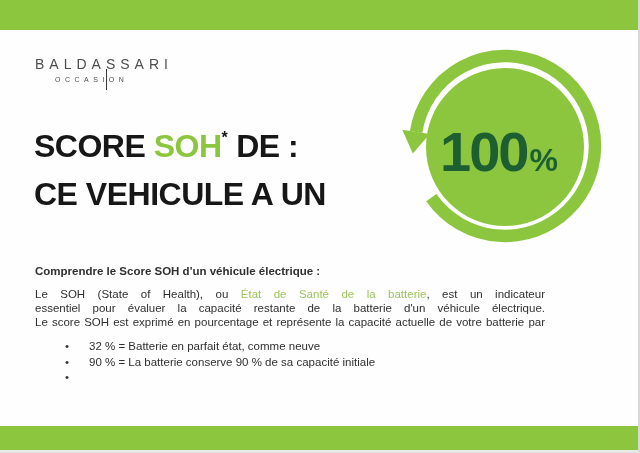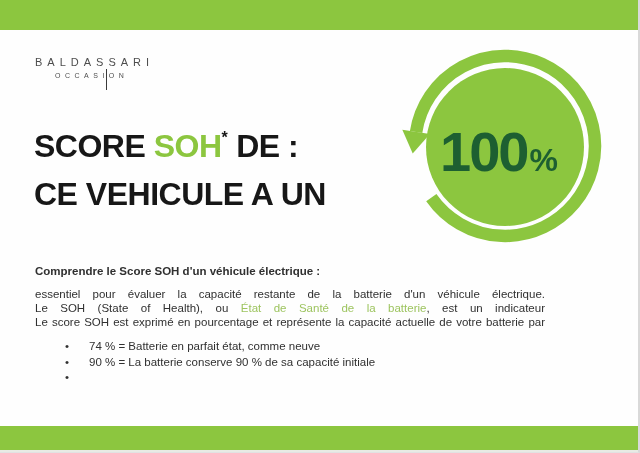--- a/index.html
+++ b/index.html
@@ -26,21 +26,21 @@
     background: #8cc63f;
   }
   .bottom-edge {
     position: absolute; left: 0; top: 450px; right: 0; height: 3px;
     background: #e8ebe4;
   }
 
   
   .logo { position: absolute; left: 35px; top: 56px; color: #4d4d4d; }
   .logo-line1 {
-    font-size: 11px; letter-spacing: 5px; font-weight: 400;
+    font-size: 14px; letter-spacing: 5px; font-weight: 400;
     white-space: nowrap;
   }
   .logo-line2 {
     font-size: 7px; letter-spacing: 4.5px; font-weight: 400;
     margin-top: 4px; margin-left: 20px; white-space: nowrap;
   }
   .logo-tick {
     position: absolute; left: 71px; top: 13px; width: 1px; height: 21px;
     background: #3a3a3a;
   }
@@ -99,31 +99,31 @@
     <svg width="220" height="220" viewBox="0 0 220 220">
       <path d="M 36.3 161.6 A 90 90 0 1 0 21.1 95.9" fill="none" stroke="#8cc63f" stroke-width="12.5"></path>
       <polygon points="34.9,98.1 7.3,93.7 17.7,117.6" fill="#8cc63f"></polygon>
       <circle cx="110" cy="111" r="79" fill="#8cc63f"></circle>
     </svg>
     <div class="badge-text"><span class="v">100</span><span class="u">%</span></div>
   </div>
 
   <div class="content">
     <div class="b-head">Comprendre le Score SOH d'un véhicule électrique :</div>
+    <div class="jline"><span>Le SOH (State of Health), ou </span><span class="hl">État de Santé de la batterie</span><span>, est un indicateur</span></div>
     <div class="jline">essentiel pour évaluer la capacité restante de la batterie d'un véhicule électrique.</div>
-    <div class="jline"><span>Le SOH (State of Health), ou </span><span class="hl">État de Santé de la batterie</span><span>, est un indicateur</span></div>
 
     <div class="p2">
       <div class="jline">Le score SOH est exprimé en pourcentage et représente la capacité actuelle de votre batterie par</div>
     </div>
 
     <div class="bullets">
       <div class="bullet">
         <span class="dot">•</span>
-        <span>74 % = Batterie en parfait état, comme neuve</span>
+        <span>32 % = Batterie en parfait état, comme neuve</span>
       </div>
       <div class="bullet">
         <span class="dot">•</span>
         <span>90 % = La batterie conserve 90 % de sa capacité initiale</span>
       </div>
       <div class="bullet">
         <span class="dot">•</span>
       </div>
     </div>
   </div>

